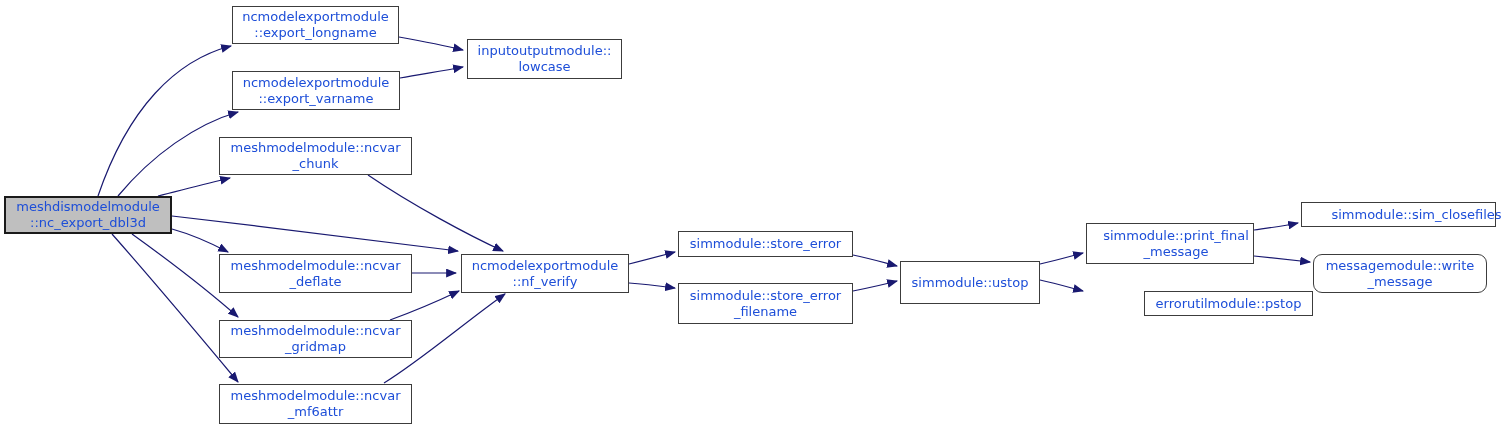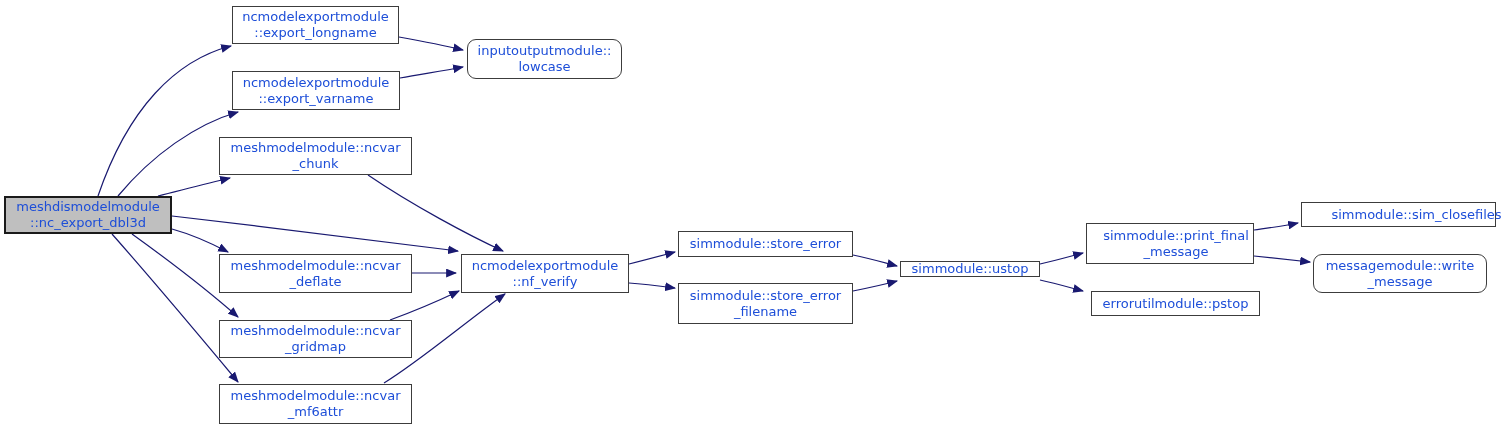--- a/index.html
+++ b/index.html
@@ -70,33 +70,33 @@
       <path d="M1254,256 C1272,258 1291,260 1310,262" class="edge" stroke="#191970" marker-end="url(#arrow)"></path>
     </svg>
     <div class="node highlight" style="left: 4px; top: 196px; width: 168px; height: 38px;"><span>meshdismodelmodule
 ::nc_export_dbl3d</span></div>
     <div class="node" style="left: 232px; top: 6px; width: 167px; height: 38px;"><span>ncmodelexportmodule
 ::export_longname</span></div>
     <div class="node" style="left: 232px; top: 71px; width: 168px; height: 39px;"><span>ncmodelexportmodule
 ::export_varname</span></div>
     <div class="node" style="left: 219px; top: 137px; width: 193px; height: 38px;"><span>meshmodelmodule::ncvar
 _chunk</span></div>
-    <div class="node" style="left: 467px; top: 39px; width: 155px; height: 40px; border-radius: 9px;"><span>inputoutputmodule::
+    <div class="node" style="left: 467px; top: 39px; width: 155px; height: 40px;"><span>inputoutputmodule::
 lowcase</span></div>
     <div class="node" style="left: 219px; top: 254px; width: 193px; height: 39px;"><span>meshmodelmodule::ncvar
 _deflate</span></div>
     <div class="node" style="left: 219px; top: 320px; width: 193px; height: 38px;"><span>meshmodelmodule::ncvar
 _gridmap</span></div>
     <div class="node" style="left: 219px; top: 384px; width: 193px; height: 40px;"><span>meshmodelmodule::ncvar
 _mf6attr</span></div>
     <div class="node" style="left: 461px; top: 254px; width: 168px; height: 39px;"><span>ncmodelexportmodule
 ::nf_verify</span></div>
     <div class="node" style="left: 678px; top: 231px; width: 175px; height: 26px;"><span>simmodule::store_error</span></div>
     <div class="node" style="left: 678px; top: 283px; width: 175px; height: 41px;"><span>simmodule::store_error
 _filename</span></div>
-    <div class="node" style="left: 900px; top: 261px; width: 140px; height: 16px;"><span>simmodule::ustop</span></div>
+    <div class="node" style="left: 900px; top: 261px; width: 140px; height: 43px;"><span>simmodule::ustop</span></div>
     <div class="node" style="left: 1086px; top: 223px; width: 168px; height: 41px; padding-left: 12px;"><span>simmodule::print_final
 _message</span></div>
-    <div class="node" style="left: 1091px; top: 291px; width: 169px; height: 25px;"><span>errorutilmodule::pstop</span></div>
+    <div class="node" style="left: 1144px; top: 291px; width: 169px; height: 25px;"><span>errorutilmodule::pstop</span></div>
     <div class="node" style="left: 1301px; top: 202px; width: 195px; height: 25px; padding-left: 36px;"><span>simmodule::sim_closefiles</span></div>
     <div class="node" style="left: 1313px; top: 254px; width: 174px; height: 39px; border-radius: 9px;"><span>messagemodule::write
 _message</span></div>
   </div>
 
 </body></html>

